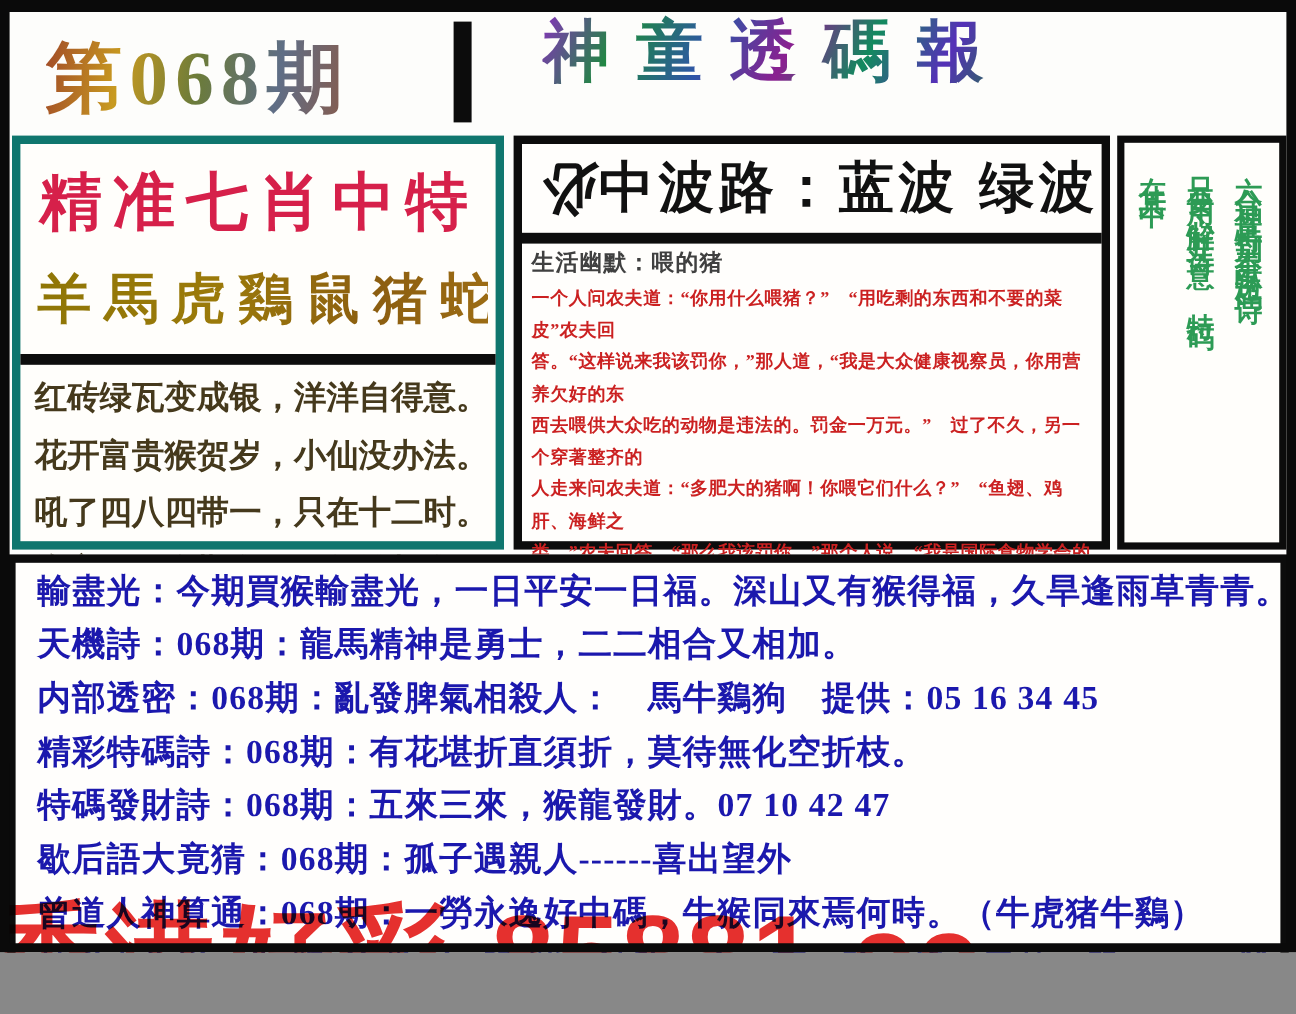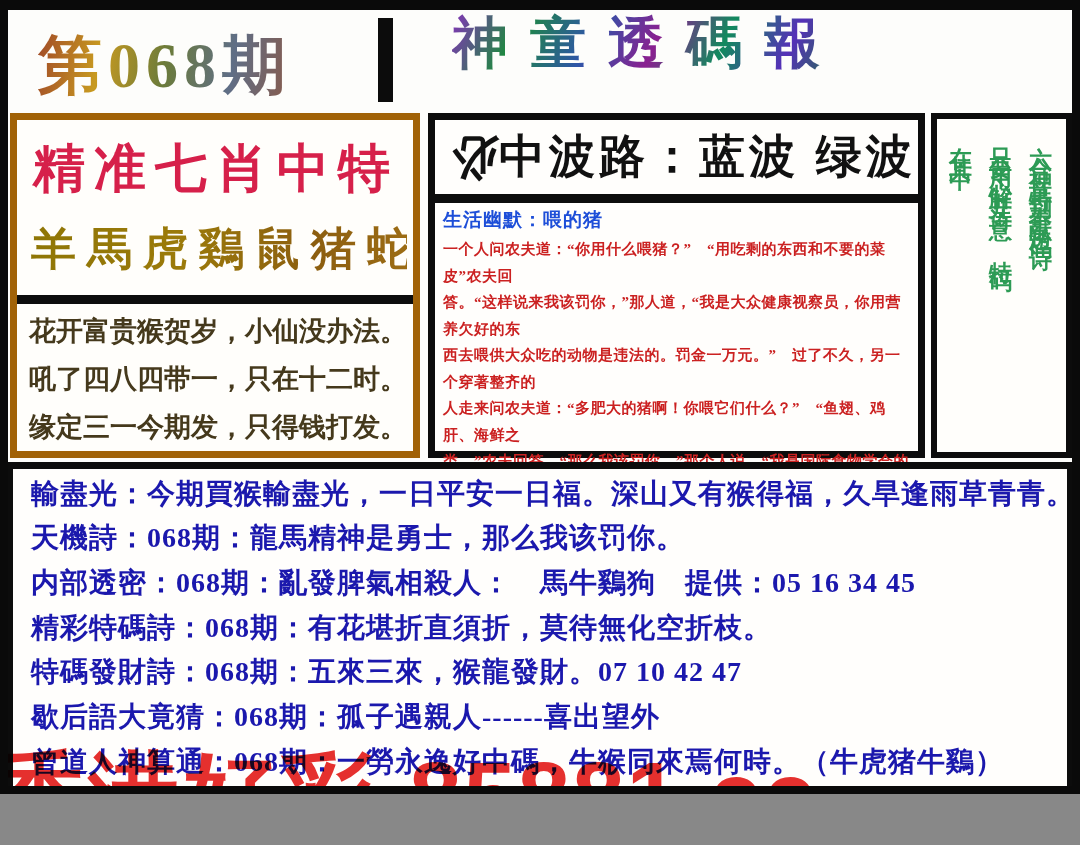--- a/index.html
+++ b/index.html
@@ -24,21 +24,21 @@
   .masthead{
     position:absolute;left:452px;top:6px;font-size:56px;font-weight:bold;
     letter-spacing:22px;font-family:Liberation Mono, monospace;
     background:linear-gradient(115deg,#8a2fc0 0%,#1d8a3e 18%,#2f55a8 36%,#8a2090 52%,#128a5e 68%,#5530b8 84%,#1d7a40 100%);
     -webkit-background-clip:text;background-clip:text;color:transparent;
     white-space:nowrap;
   }
   
   .left-panel{
     position:absolute;left:10px;top:113px;width:410px;height:345px;
-    border:7px solid #a16207;box-sizing:border-box;background:#fffefb;
+    border:7px solid #0f766e;box-sizing:border-box;background:#fffefb;
   }
   .left-headline{
     margin:14px 6px 0 16px;font-size:52px;font-weight:bold;letter-spacing:9px;
     color:#d6204a;white-space:nowrap;
   }
   .left-zodiacs{
     margin:15px 6px 0 14px;font-size:45px;font-weight:bold;letter-spacing:11px;
     font-family:"Liberation Sans",sans-serif;white-space:nowrap;
     background:linear-gradient(90deg,#8f7606 0%,#9b7a0a 40%,#8c5e10 75%,#9c6c14 100%);
     -webkit-background-clip:text;background-clip:text;color:transparent;
@@ -59,21 +59,21 @@
     font-family:"Liberation Sans",sans-serif;border-bottom:9px solid #0d0d0d;
     white-space:nowrap;
   }
   .rot180{display:inline-block;transform:rotate(180deg);}
   .joke{
     padding:4px 8px 0 8px;color:#cb2121;font-weight:bold;
     font-size:15px;line-height:26.5px;letter-spacing:0.5px;
     white-space:pre-line;font-family:"Liberation Serif",serif;
   }
   .joke-title{
-    padding:4px 8px 0 8px;color:#1d4ed8;font-weight:bold;font-size:19px;
+    padding:4px 8px 0 8px;color:#404040;font-weight:bold;font-size:19px;
     line-height:25px;letter-spacing:1px;
   }
   
   .right-panel{
     position:absolute;left:931px;top:113px;width:141px;height:345px;
     border:6px solid #0c0c0c;box-sizing:border-box;background:#fffefb;
     display:flex;flex-direction:row-reverse;justify-content:space-evenly;
     padding-top:10px;
   }
   .vcol{
@@ -106,20 +106,21 @@
   <div class="page-frame"></div>
 
   <div class="issue">第068期</div>
   <div class="header-divider"></div>
   <div class="masthead">神童透碼報</div>
 
   <div class="left-panel">
     <div class="left-headline">精准七肖中特</div>
     <div class="left-zodiacs">羊馬虎鷄鼠猪蛇</div>
     <div class="left-divider"></div>
+    <div class="left-poem">红砖绿瓦变成银，洋洋自得意。</div>
     <div class="left-poem">花开富贵猴贺岁，小仙没办法。</div>
     <div class="left-poem">吼了四八四带一，只在十二时。</div>
     <div class="left-poem">缘定三一今期发，只得钱打发。</div>
   </div>
 
   <div class="middle-panel">
     <div class="middle-header">
       <span class="rot180">必</span>
       <span>中波路：蓝波 绿波</span>
     </div>
@@ -136,21 +137,21 @@
   </div>
 
   <div class="right-panel">
     <div class="vcol">六合神童特别奉献透码诗</div>
     <div class="vcol">只要用心解开诗意，特码</div>
     <div class="vcol">在其中．</div>
   </div>
 
   <div class="bottom-band">
     <div class="tip-row">輸盡光：今期買猴輸盡光，一日平安一日福。深山又有猴得福，久旱逢雨草青青。(改)</div>
-    <div class="tip-row">天機詩：068期：龍馬精神是勇士，那么我该罚你。</div>
+    <div class="tip-row">天機詩：068期：龍馬精神是勇士，二二相合又相加。</div>
     <div class="tip-row">内部透密：068期：亂發脾氣相殺人：　馬牛鷄狗　提供：05 16 34 45</div>
     <div class="tip-row">精彩特碼詩：068期：有花堪折直須折，莫待無化空折枝。</div>
     <div class="tip-row">特碼發財詩：068期：五來三來，猴龍發財。07 10 42 47</div>
     <div class="tip-row">歇后語大竟猜：068期：孤子遇親人------喜出望外</div>
     <div class="tip-row">曾道人神算通：068期：一勞永逸好中碼，牛猴同來焉何時。（牛虎猪牛鷄）</div>
     <div class="tip-row">特必中生肖：牛-猴-羊-狗-兔-鼠-猪　波路：主：藍　防：綠　尾數：單：5 7 9 雙：0 4 6</div>
   </div>
 
   <div class="watermark">香港好彩-85881.cc</div>
 </div>

